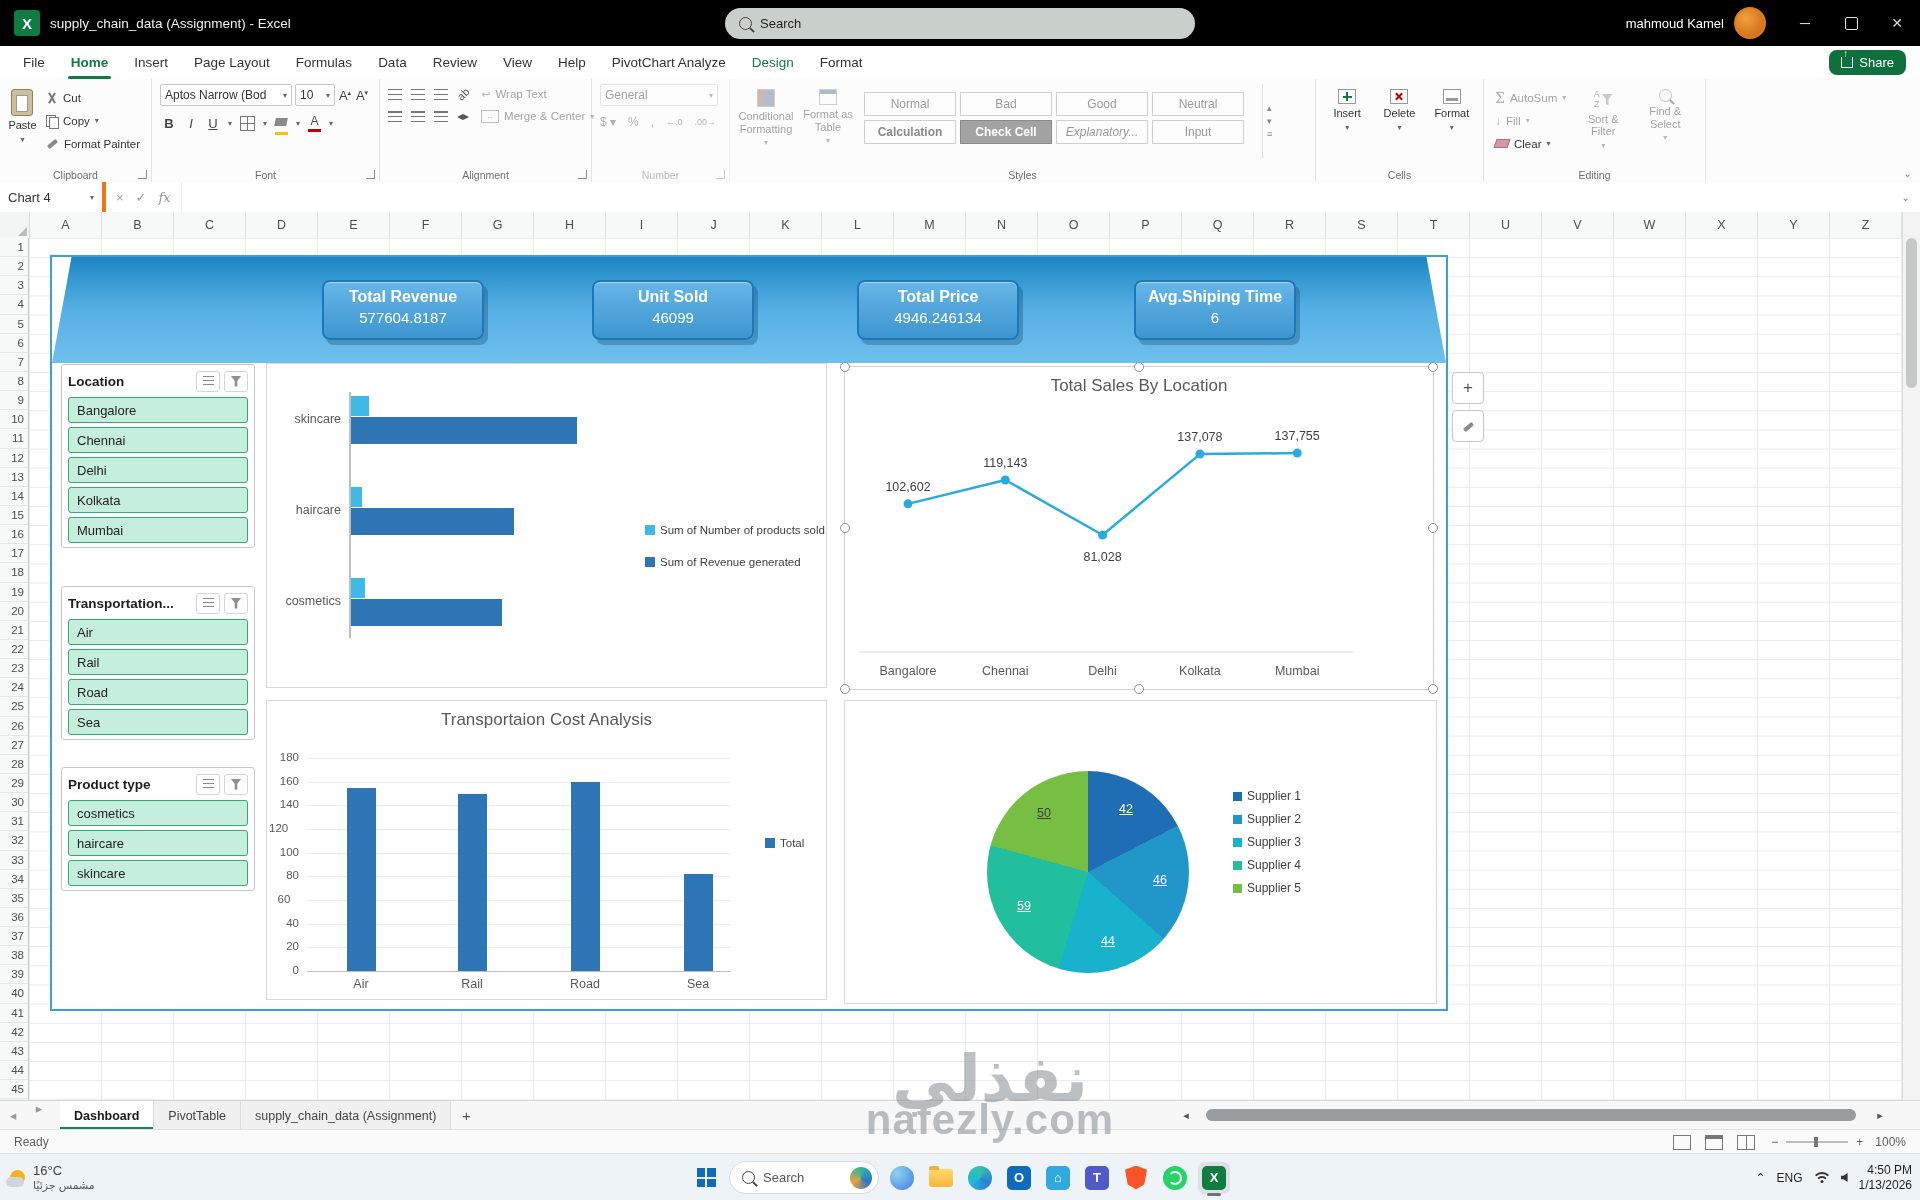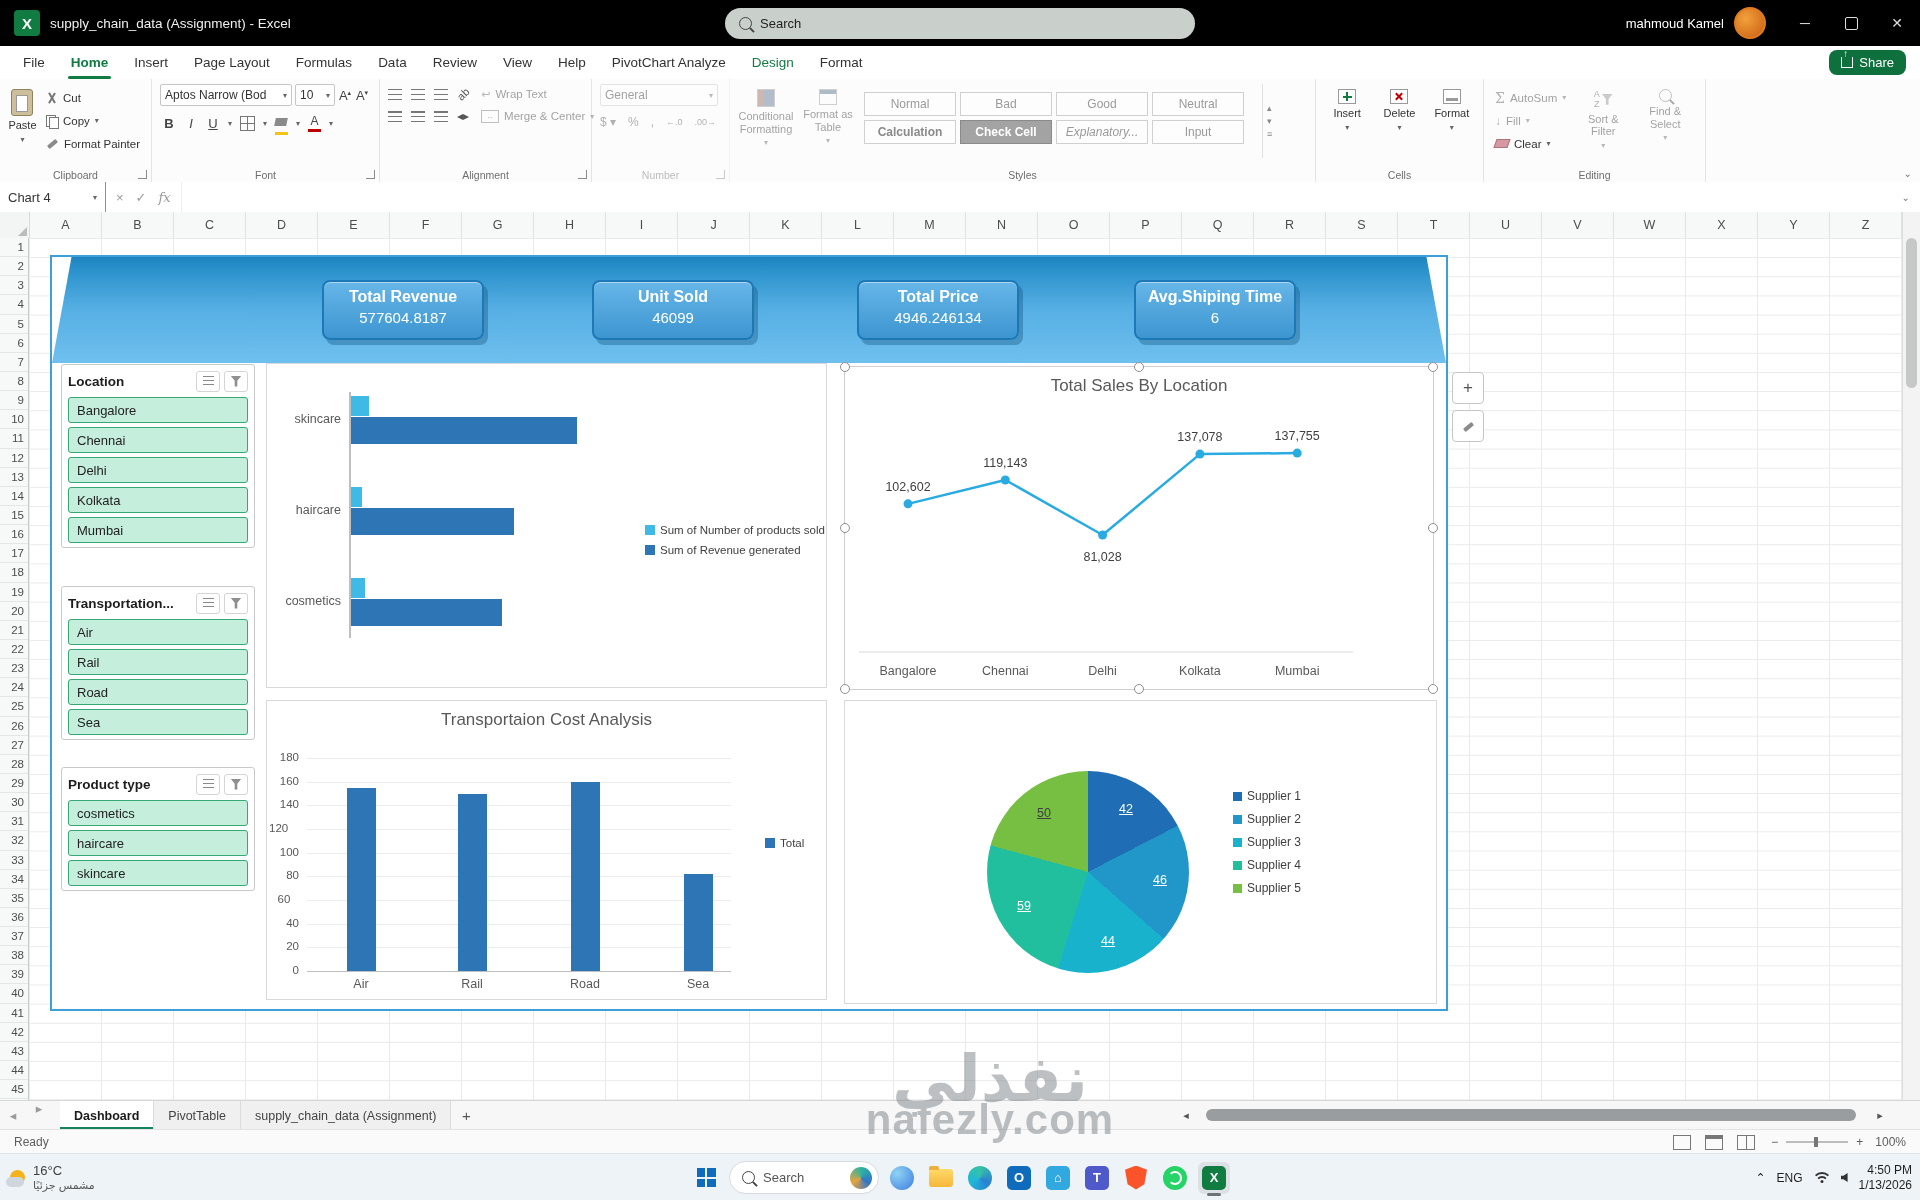--- a/index.html
+++ b/index.html
@@ -74,21 +74,21 @@
       linear-gradient(#107c41,#107c41) center/2px 9px no-repeat;}
   .x-r::before,.x-r::after{content:"";position:absolute;left:7px;top:2px;width:2px;height:9px;background:#c00000;}
   .x-r::before{transform:rotate(45deg);} .x-r::after{transform:rotate(-45deg);}
   .fmt-g::after{content:"";position:absolute;left:2px;right:2px;bottom:2px;height:3px;background:#9a9a9a;}
   .ic-sigma{font-size:14px;color:#555;font-family:"DejaVu Serif",serif;}
   .ic-funnel{width:11px;height:11px;background:#8f8f8f;clip-path:polygon(0 0,100% 0,62% 48%,62% 100%,38% 100%,38% 48%);}
   .ic-eraser{width:12px;height:7px;background:#d798a6;transform:skewX(-20deg);border:1px solid #a77;}
   .ribbon-collapse{position:absolute;right:8px;bottom:3px;font-size:10px;color:#777;}
   
   .fbar{position:absolute;top:182px;left:0;width:100%;height:30px;background:#fff;border-bottom:1px solid #d6d6d6;display:flex;align-items:center;}
-  .namebox{width:106px;height:100%;border-right:1px solid #f97316;display:flex;align-items:center;justify-content:space-between;padding:0 8px;font-size:13px;color:#333;box-sizing:border-box;}
+  .namebox{width:106px;height:100%;border-right:4px solid #f97316;display:flex;align-items:center;justify-content:space-between;padding:0 8px;font-size:13px;color:#333;box-sizing:border-box;}
   .fx-btns{display:flex;align-items:center;gap:12px;padding:0 10px;color:#9a9a9a;font-size:13px;border-right:1px solid #eee;height:100%;}
   .fx{font-style:italic;font-family:"DejaVu Serif",serif;}
   .fbar-chev{position:absolute;right:10px;font-size:10px;color:#777;}
   
   .colheads{position:absolute;top:212px;left:0;width:1903px;height:26px;background:#f7f9f8;border-bottom:1px solid #c9cbca;display:flex;}
   .corner{width:29px;height:26px;border-right:1px solid #d8dad9;position:relative;background:#f3f5f4;}
   .corner::after{content:"";position:absolute;right:2px;bottom:2px;border-left:9px solid transparent;border-bottom:9px solid #b9bdbb;}
   .col-h{width:72px;height:26px;line-height:26px;text-align:center;font-size:12.5px;color:#4c4c4c;border-right:1px solid #e0e2e1;box-sizing:border-box;}
   .rowheads{position:absolute;top:238px;left:0;width:29px;height:862px;background:#f7f9f8;border-right:1px solid #c9cbca;box-sizing:border-box;}
   .row-h{height:19.1556px;font-size:11.5px;color:#4c4c4c;text-align:right;padding-right:4px;border-bottom:1px solid #e4e6e5;box-sizing:border-box;line-height:19px;}
@@ -115,21 +115,21 @@
   .chart-title{position:absolute;top:9px;left:0;right:0;text-align:center;font-size:17px;color:#595959;}
   .chart-body{position:absolute;inset:0;}
   #chart1{left:214px;top:106px;width:561px;height:325px;}
   #chart2{left:792px;top:109px;width:590px;height:324px;border-color:#cfcfcf;}
   #chart3{left:214px;top:443px;width:561px;height:300px;}
   #chart4{left:792px;top:443px;width:593px;height:304px;}
   .hdl{position:absolute;width:8px;height:8px;border-radius:50%;background:#fff;border:1.4px solid #8f8f8f;transform:translate(-50%,-50%);z-index:6;}
   .axis-v{position:absolute;background:#bfbfbf;}
   .hbar{position:absolute;height:20px;}
   .cat-lb,.tick-lb,.xcat{position:absolute;font-size:12.5px;color:#595959;}
-  .leg{position:absolute;display:flex;flex-direction:column;gap:8px;}
+  .leg{position:absolute;display:flex;flex-direction:column;gap:20px;}
   .leg-item{display:flex;align-items:center;gap:5px;font-size:11.5px;color:#404040;white-space:nowrap;}
   .leg-sq{width:10px;height:10px;flex:0 0 auto;}
   .gline{position:absolute;background:#ececec;height:1px;}
   .vbar{position:absolute;width:29px;}
   .pie{position:absolute;width:202px;height:202px;border-radius:50%;}
   .pie-lb{position:absolute;width:24px;text-align:center;font-size:12.5px;text-decoration:underline;}
   .chart-sidebtn{position:absolute;width:30px;height:30px;background:#fff;border:1px solid #c6c6c6;border-radius:4px;display:flex;align-items:center;justify-content:center;color:#555;font-size:17px;z-index:8;}
   
   .tabbar{position:absolute;top:1100px;left:0;width:100%;height:29px;background:#f7f7f7;border-top:1px solid #d6d6d6;display:flex;align-items:stretch;font-size:12.5px;color:#444;}
   .tab-nav{width:26px;display:flex;align-items:center;justify-content:center;color:#9a9a9a;font-size:13px;}

